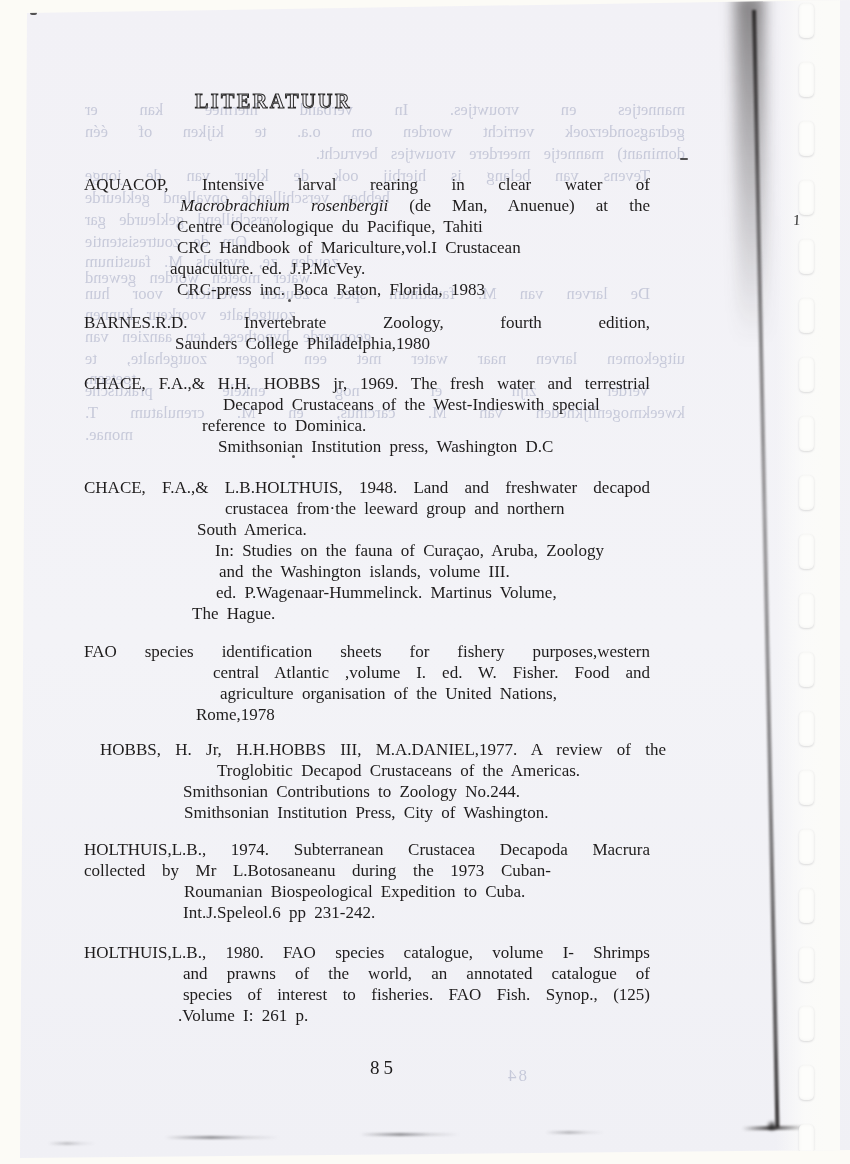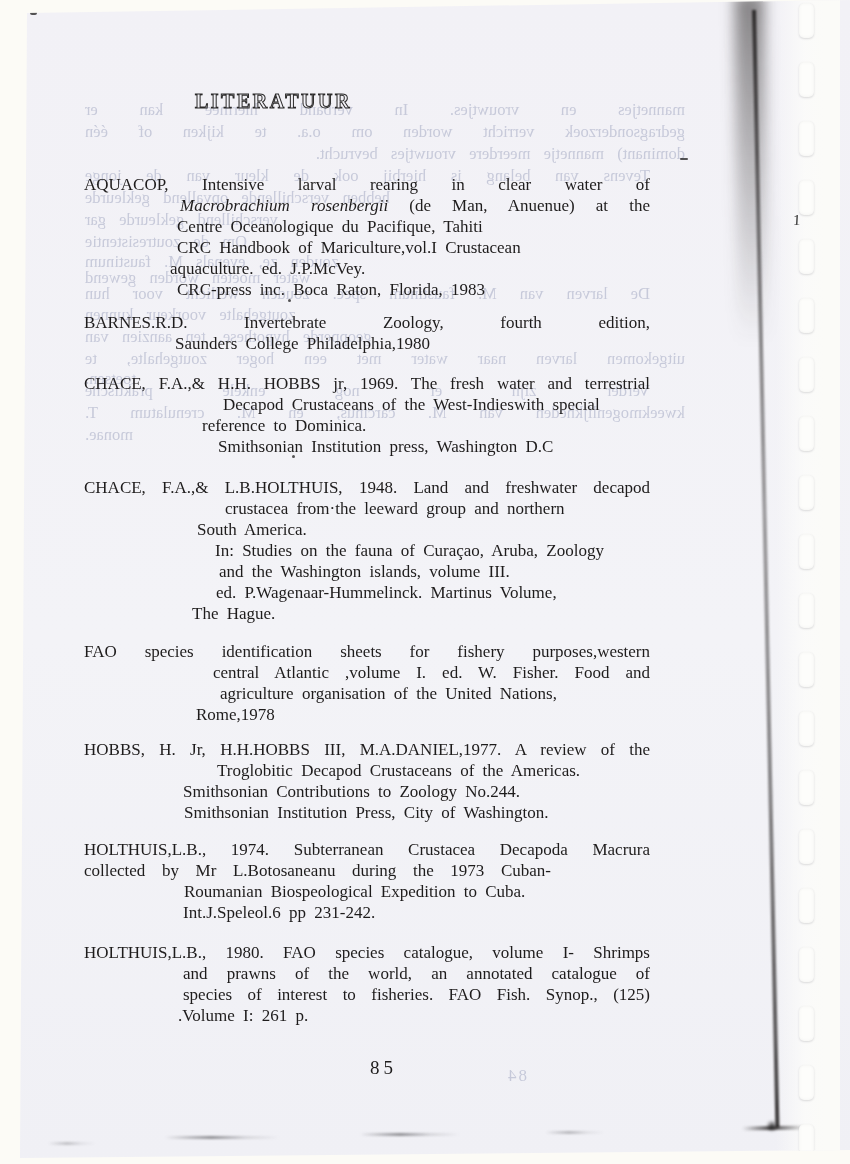--- a/index.html
+++ b/index.html
@@ -106,21 +106,21 @@
             <div class="ref-line" style="margin-left: 132px;">ed. P.Wagenaar-Hummelinck. Martinus Volume,</div>
             <div class="ref-line" style="margin-left: 108px;">The Hague.</div>
           </div>
           <div class="ref-entry" style="top: 641px;">
             <div class="ref-line just" style="margin-left: 0px; width: 566px;">FAO species identification sheets for fishery purposes,western</div>
             <div class="ref-line just" style="margin-left: 129px; width: 437px;">central Atlantic ,volume I. ed. W. Fisher. Food and</div>
             <div class="ref-line" style="margin-left: 136px;">agriculture organisation of the United Nations,</div>
             <div class="ref-line" style="margin-left: 112px;">Rome,1978</div>
           </div>
           <div class="ref-entry" style="top: 739px;">
-            <div class="ref-line just" style="margin-left: 0px; width: 566px;">HOBBS, H. Jr, H.H.HOBBS III, M.A.DANIEL,1977. A review of the</div>
+            <div class="ref-line just" style="margin-left: 16px; width: 566px;">HOBBS, H. Jr, H.H.HOBBS III, M.A.DANIEL,1977. A review of the</div>
             <div class="ref-line" style="margin-left: 133px;">Troglobitic Decapod Crustaceans of the Americas.</div>
             <div class="ref-line" style="margin-left: 99px;">Smithsonian Contributions to Zoology No.244.</div>
             <div class="ref-line" style="margin-left: 100px;">Smithsonian Institution Press, City of Washington.</div>
           </div>
           <div class="ref-entry" style="top: 839px;">
             <div class="ref-line just" style="margin-left: 0px; width: 566px;">HOLTHUIS,L.B., 1974. Subterranean Crustacea Decapoda Macrura</div>
             <div class="ref-line just" style="width: 467px;">collected by Mr L.Botosaneanu during the 1973 Cuban-</div>
             <div class="ref-line" style="margin-left: 100px;">Roumanian Biospeological Expedition to Cuba.</div>
             <div class="ref-line" style="margin-left: 99px;">Int.J.Speleol.6 pp 231-242.</div>
           </div>

